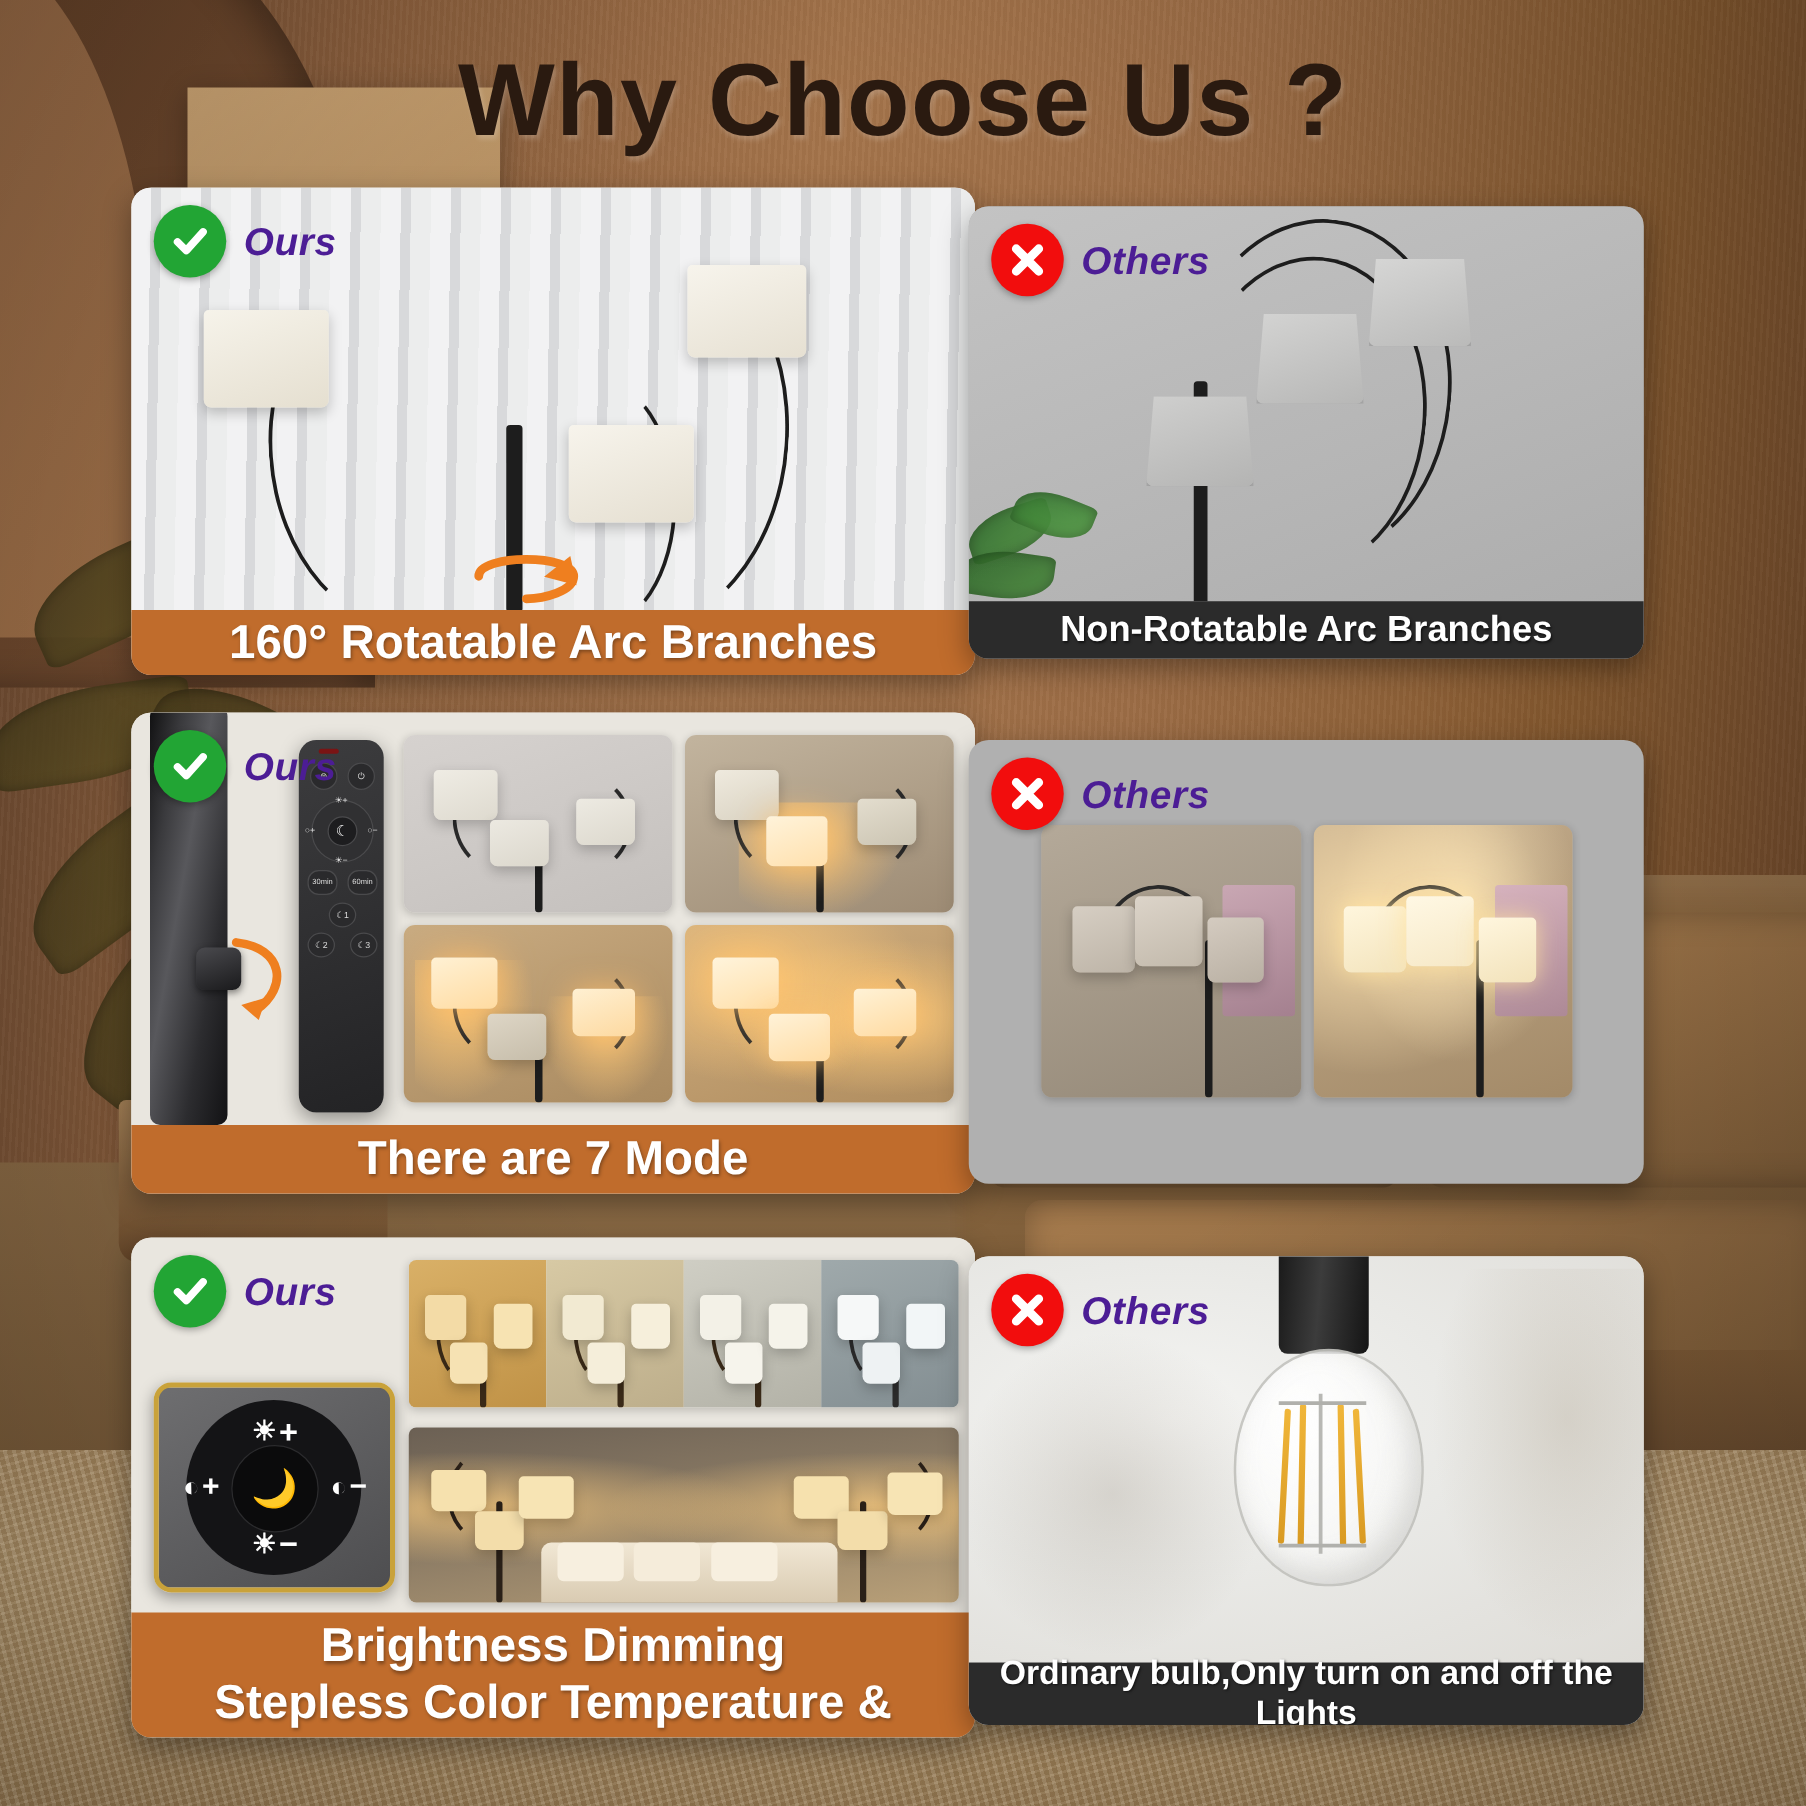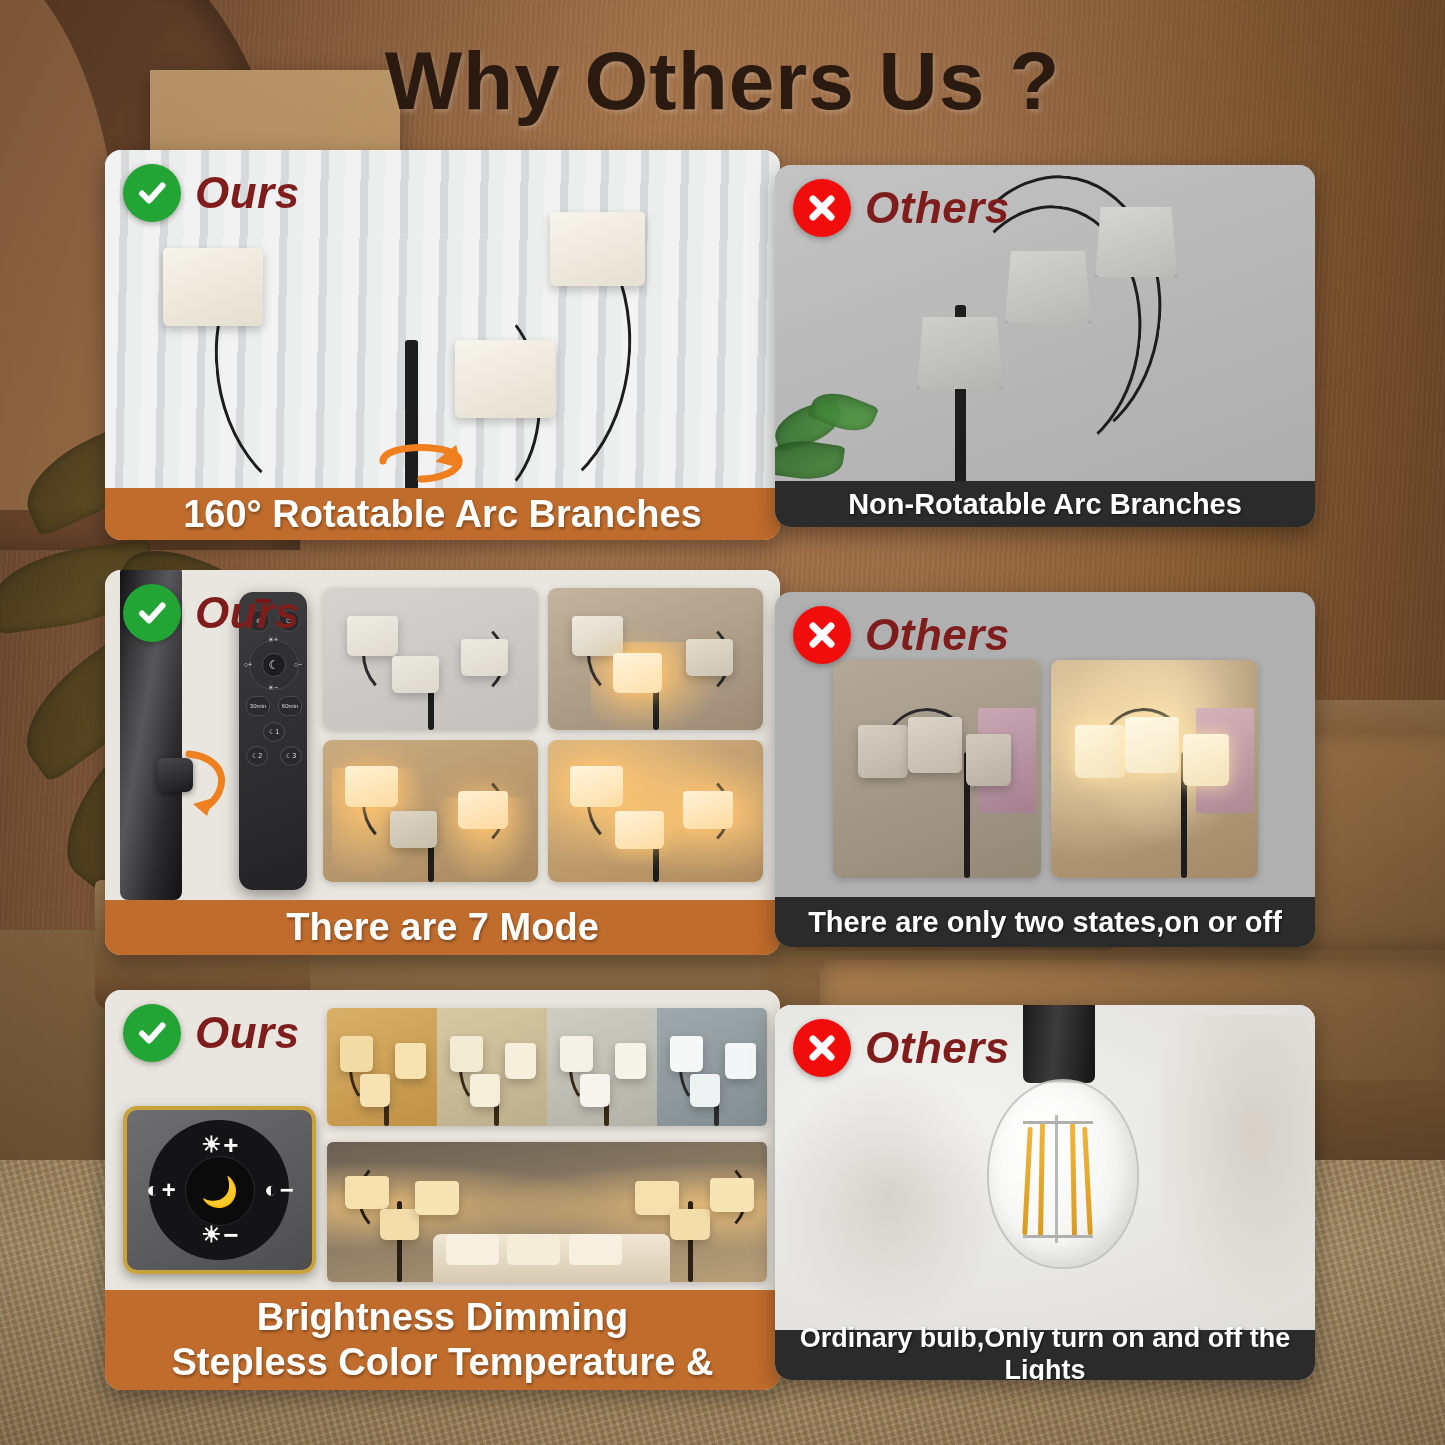--- a/index.html
+++ b/index.html
@@ -97,21 +97,21 @@
   .panel.others{background:#b0b0b0;}
 
   .stage{position:absolute;left:0;top:0;right:0;overflow:hidden;}
 
   .badge-row{position:absolute;left:18px;top:14px;display:flex;align-items:center;gap:14px;z-index:9;}
   .badge{width:58px;height:58px;border-radius:50%;display:flex;align-items:center;justify-content:center;
      box-shadow:0 2px 6px rgba(0,0,0,.32);}
   .badge.ok{background:#22a534;}
   .badge.no{background:#f20d0d;}
   .badge svg{display:block;}
-  .badge-label{font-size:44px;font-style:italic;font-weight:600;color:#7f1d1d;line-height:1;
+  .badge-label{font-size:31px;font-style:italic;font-weight:600;color:#4c1d95;line-height:1;
      letter-spacing:.5px;}
 
   .caption{position:absolute;left:0;right:0;bottom:0;display:flex;align-items:center;
      justify-content:center;text-align:center;color:#fff;z-index:8;}
   .caption.orange{background:#c06c2c;font-size:38px;font-weight:600;
      text-shadow:1px 2px 3px rgba(0,0,0,.35);}
   .caption.dark{background:#2b2b2b;font-size:29px;font-weight:600;
      text-shadow:1px 1px 2px rgba(0,0,0,.6);}
   .caption span{display:block;line-height:1.18;padding:0 10px;}
 
@@ -199,21 +199,21 @@
     <div class="leaf" style="left:140px;top:130px;width:150px;height:66px;transform:rotate(28deg);"></div>
     <div class="leaf" style="left:30px;top:230px;width:175px;height:80px;transform:rotate(-36deg);"></div>
     <div class="leaf" style="left:160px;top:250px;width:150px;height:70px;transform:rotate(40deg);"></div>
     <div class="leaf" style="left:60px;top:340px;width:160px;height:72px;transform:rotate(-52deg);"></div>
     <div class="leaf" style="left:150px;top:360px;width:140px;height:64px;transform:rotate(58deg);"></div>
   </div>
   <div class="bg-pot"></div>
   <div class="bg-shadow"></div>
 </div>
 
-<div id="title">Why Others Us ?</div>
+<div id="title">Why Choose Us ?</div>
 
 <div class="panel ours" style="left:105px;top:150px;width:675px;height:390px;">
   <div class="stage" style="height:340px;">
     <div class="scene">
       <div class="curtain"></div>
       <div class="lamp-pole" style="left:300px;top:190px;width:13px;height:150px;"></div>
       <div class="arc" style="left:110px;top:60px;width:220px;height:290px;
            border-color:transparent transparent transparent #1d1d1d;transform:rotate(-4deg);"></div>
       <div class="arc" style="left:290px;top:40px;width:230px;height:310px;
            border-color:transparent #1d1d1d transparent transparent;transform:rotate(4deg);"></div>
@@ -389,23 +389,20 @@
     </div>
   </div>
   <div class="badge-row">
     <div class="badge no">
       <svg width="34" height="34" viewBox="0 0 34 34">
         <path d="M8 8 L26 26 M26 8 L8 26" stroke="#fff" stroke-width="7" stroke-linecap="round"></path>
       </svg>
     </div>
     <div class="badge-label">Others</div>
   </div>
-  <div class="caption dark" style="height:50px;">
-    <span>There are only two states,on or off</span>
-  </div>
 </div>
 
 <div class="panel ours" style="left:105px;top:990px;width:675px;height:400px;">
   <div class="stage" style="height:300px;background:#e9e6df;">
     <div class="dimmer" style="left:18px;top:116px;width:185px;height:160px;">
       <div class="ring" style="left:22px;top:10px;width:140px;height:140px;"></div>
       <div class="center" style="left:58px;top:46px;width:68px;height:68px;">
         <span style="color:#fff;font-size:30px;">🌙</span>
       </div>
       <div class="dsym" style="left:56px;top:22px;width:74px;height:26px;">☀<span style="font-size:26px;">+</span></div>

